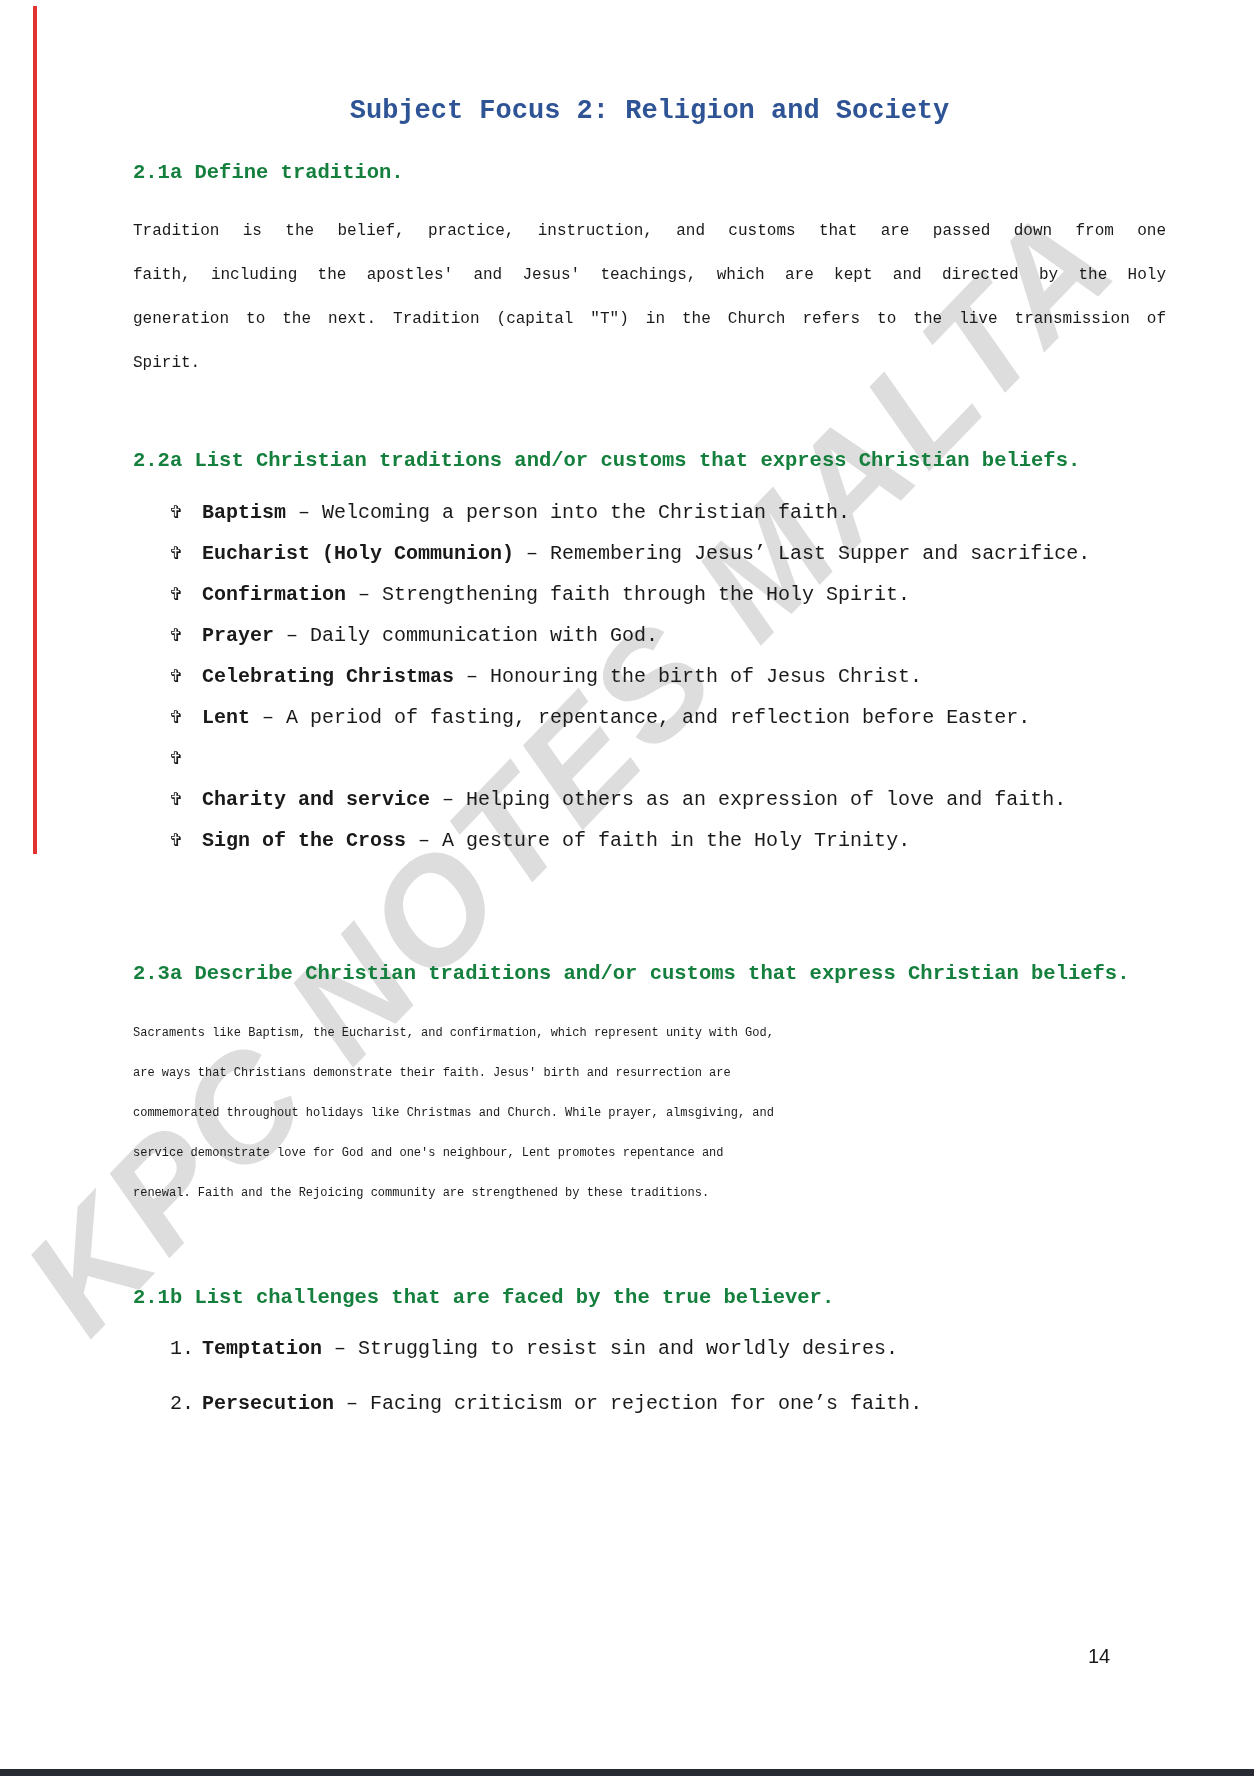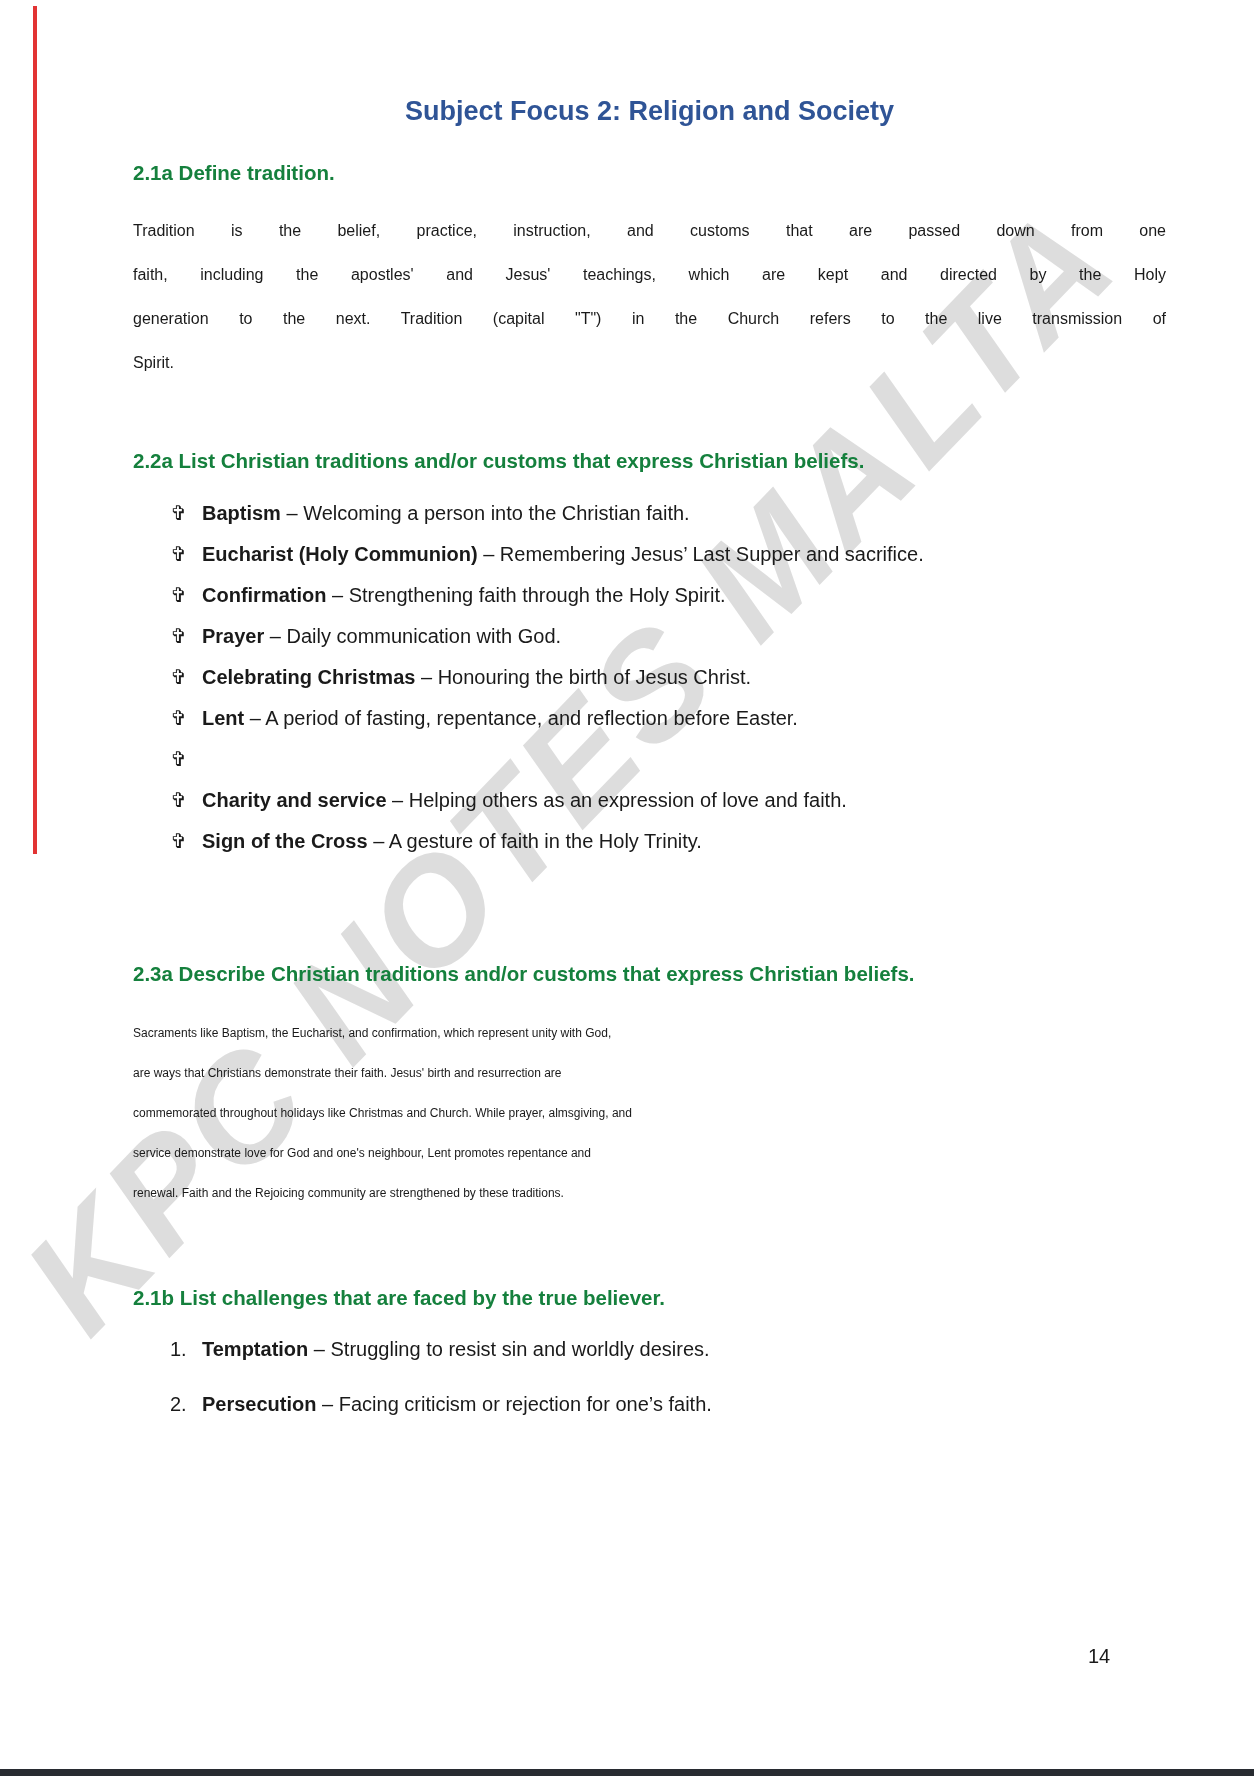--- a/index.html
+++ b/index.html
@@ -9,21 +9,21 @@
     overflow:hidden;
   }
   .red-line { position:absolute; left:33px; top:6px; width:4px; height:848px; background:#e23333; z-index:3; }
   .bottom-bar { position:absolute; left:0; bottom:0; width:100%; height:7px; background:#282b31; z-index:3; }
   .watermark {
     position:absolute; left:570px; top:770px; z-index:1;
     transform:translate(-50%,-50%) rotate(-46deg);
     font-size:148px; font-style:italic; letter-spacing:6px; white-space:nowrap;
     color:rgba(175,175,175,0.42); font-weight:bold;
   }
-  .content { position:relative; z-index:2; padding:0 88px 0 133px; }
+  .content { position:relative; z-index:2; padding:0 88px 0 133px;font-family:Liberation Mono, monospace; }
   .title { margin:95px 0 0 0; text-align:center; color:#2F5496; font-weight:bold; font-size:27px; line-height:32px; }
   .h { color:#15803d; font-weight:bold; font-size:20.5px; line-height:25px; }
   .h1 { margin-top:33px; }
   .h2 { margin-top:63px; }
   .h3 { margin-top:108px; }
   .h4 { margin-top:72px; }
   .para1 { margin-top:24px; font-size:16px; }
   .para1 .line { line-height:44px; }
   .just { text-align:justify; text-align-last:justify; }
   .para2 { margin-top:27px; font-size:12px; }

